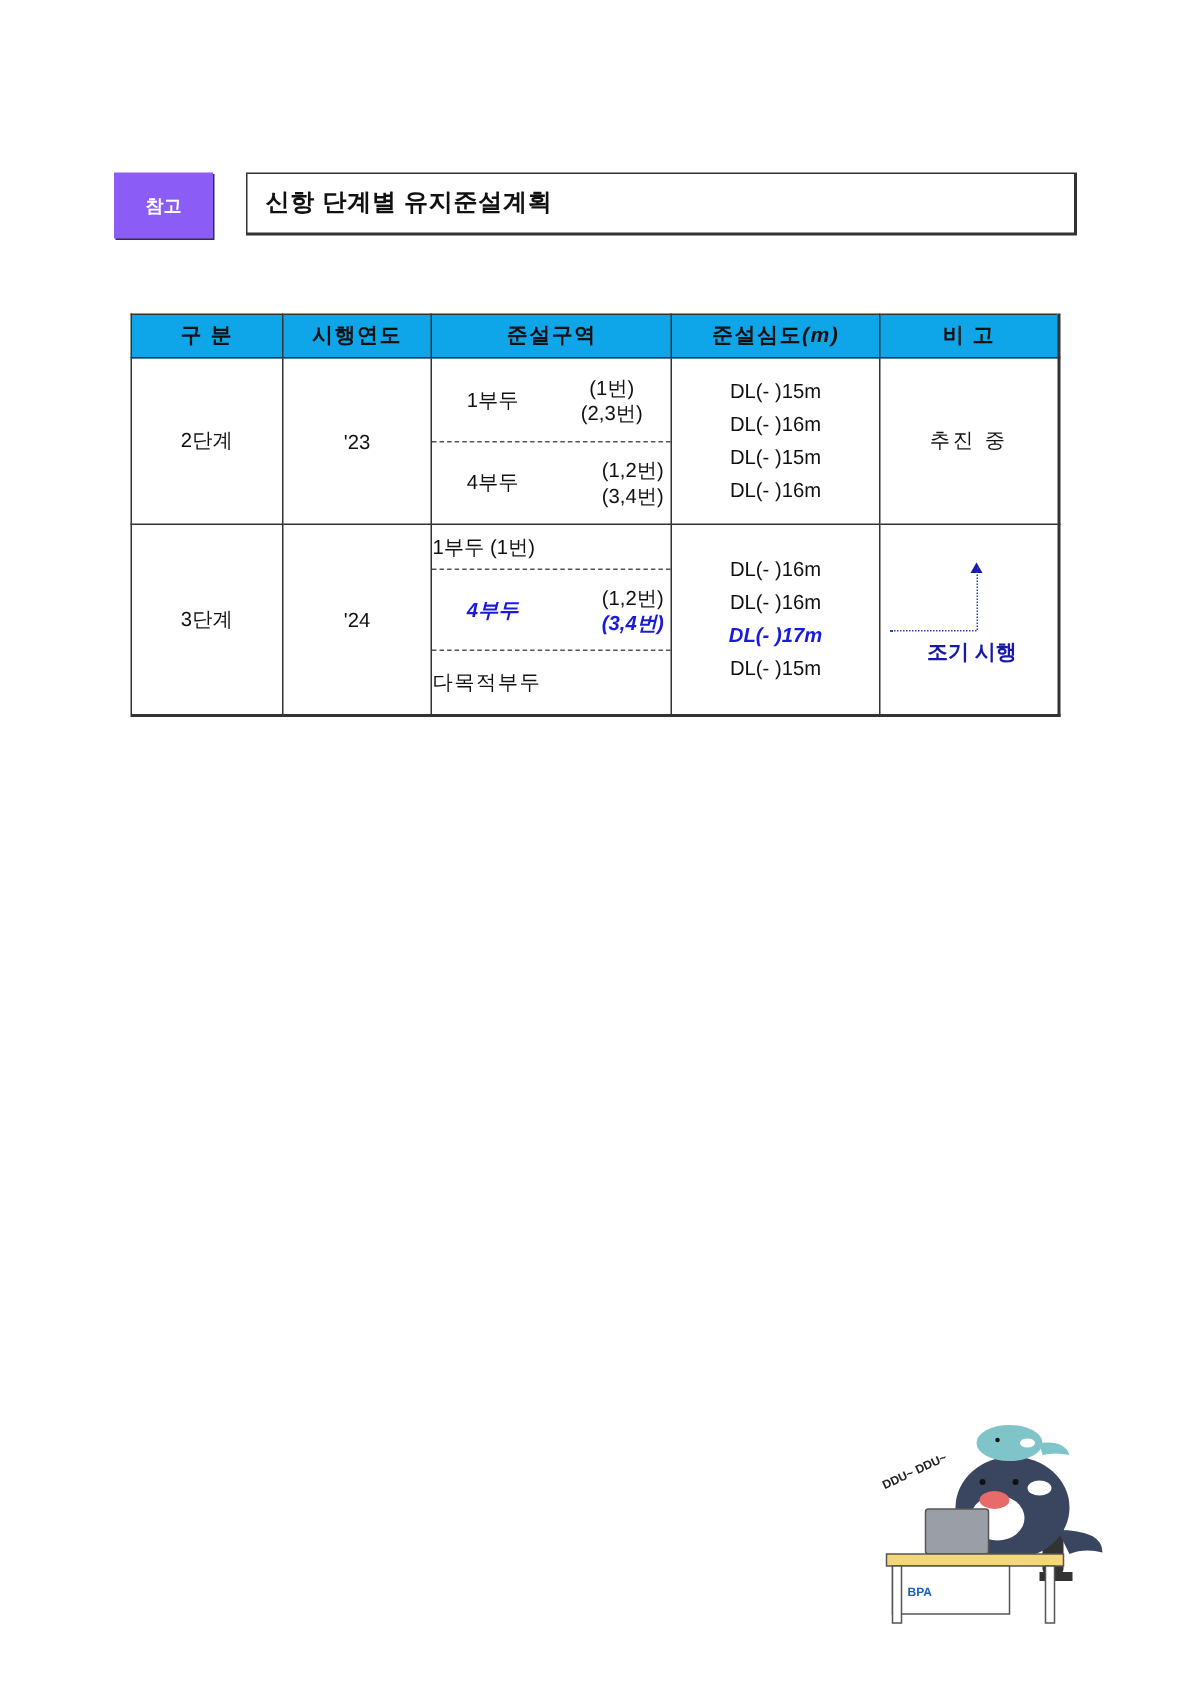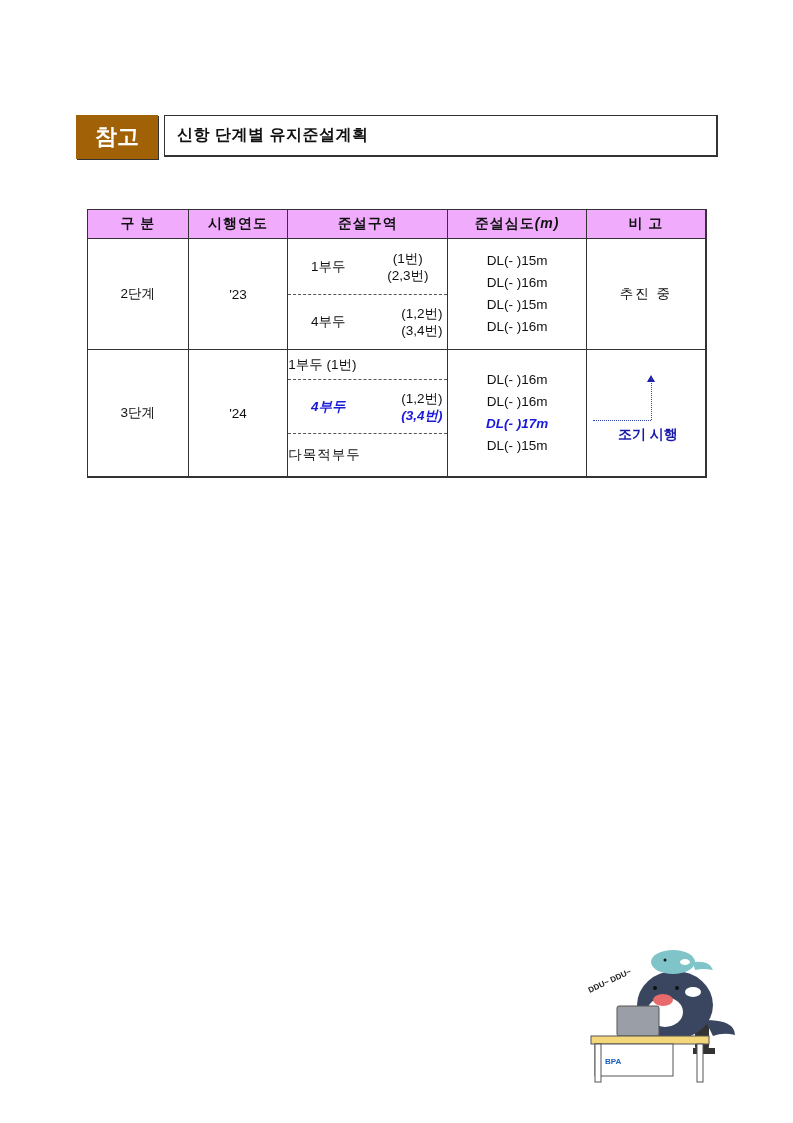--- a/index.html
+++ b/index.html
@@ -1,33 +1,33 @@
 <!DOCTYPE html>
 <html><head>
 <meta charset="utf-8">
 <style>
   html, body { margin: 0; padding: 0; background: #ffffff; }
   body { width: 793px; height: 1123px; position: relative; overflow: hidden;
          font-family: "Liberation Sans", "DejaVu Sans", sans-serif; color: #111; }
 
   .title-wrap { position: absolute; left: 76px; top: 115px; width: 644px; height: 44px; }
-  .ref-badge { position: absolute; left: 0; top: 0; width: 82px; height: 44px;
-               background: #a16207; color: #fff; font-weight: bold; font-size: 22px;
+  .ref-badge { position: absolute; left: 0; top: 0; width: 66px; height: 44px;
+               background: #8b5cf6; color: #fff; font-weight: bold; font-size: 12px;
                display: flex; align-items: center; justify-content: center;
                box-shadow: 1px 1px 0 #333; }
   .title-box { position: absolute; left: 88px; top: 0; width: 554px; height: 42px;
                border: 1px solid #333; border-right: 2px solid #333; border-bottom: 2px solid #333;
                display: flex; align-items: center; padding-left: 12px; box-sizing: border-box;
                font-weight: bold; font-size: 16px; letter-spacing: 0.5px; }
 
   table.plan { position: absolute; left: 87px; top: 209px; width: 620px;
                border-collapse: collapse; font-size: 13.5px; }
   table.plan th, table.plan td { border: 1px solid #333; text-align: center; vertical-align: middle; padding: 0; }
   table.plan { border-right: 2px solid #333; border-bottom: 2px solid #333; }
-  table.plan th { background: #f0abfc; font-weight: bold; font-size: 14px; height: 28px; letter-spacing: 1px; }
+  table.plan th { background: #0ea5e9; font-weight: bold; font-size: 14px; height: 28px; letter-spacing: 1px; }
   .row1 td { height: 55px; }
   .row2 td { height: 110px; }
   .row3 td { height: 126px; }
 
   .area-cell { padding: 0 !important; }
   .sub { display: flex; align-items: center; box-sizing: border-box; }
   .sub + .sub { border-top: 1px dashed #555; gap: 28px; }
   .sub .berth { width: 80px; text-align: center; padding-left: 0; }
   .sub .nums { flex: 1; text-align: center; line-height: 17px; }
   .center-line { justify-content: flex-start; }

